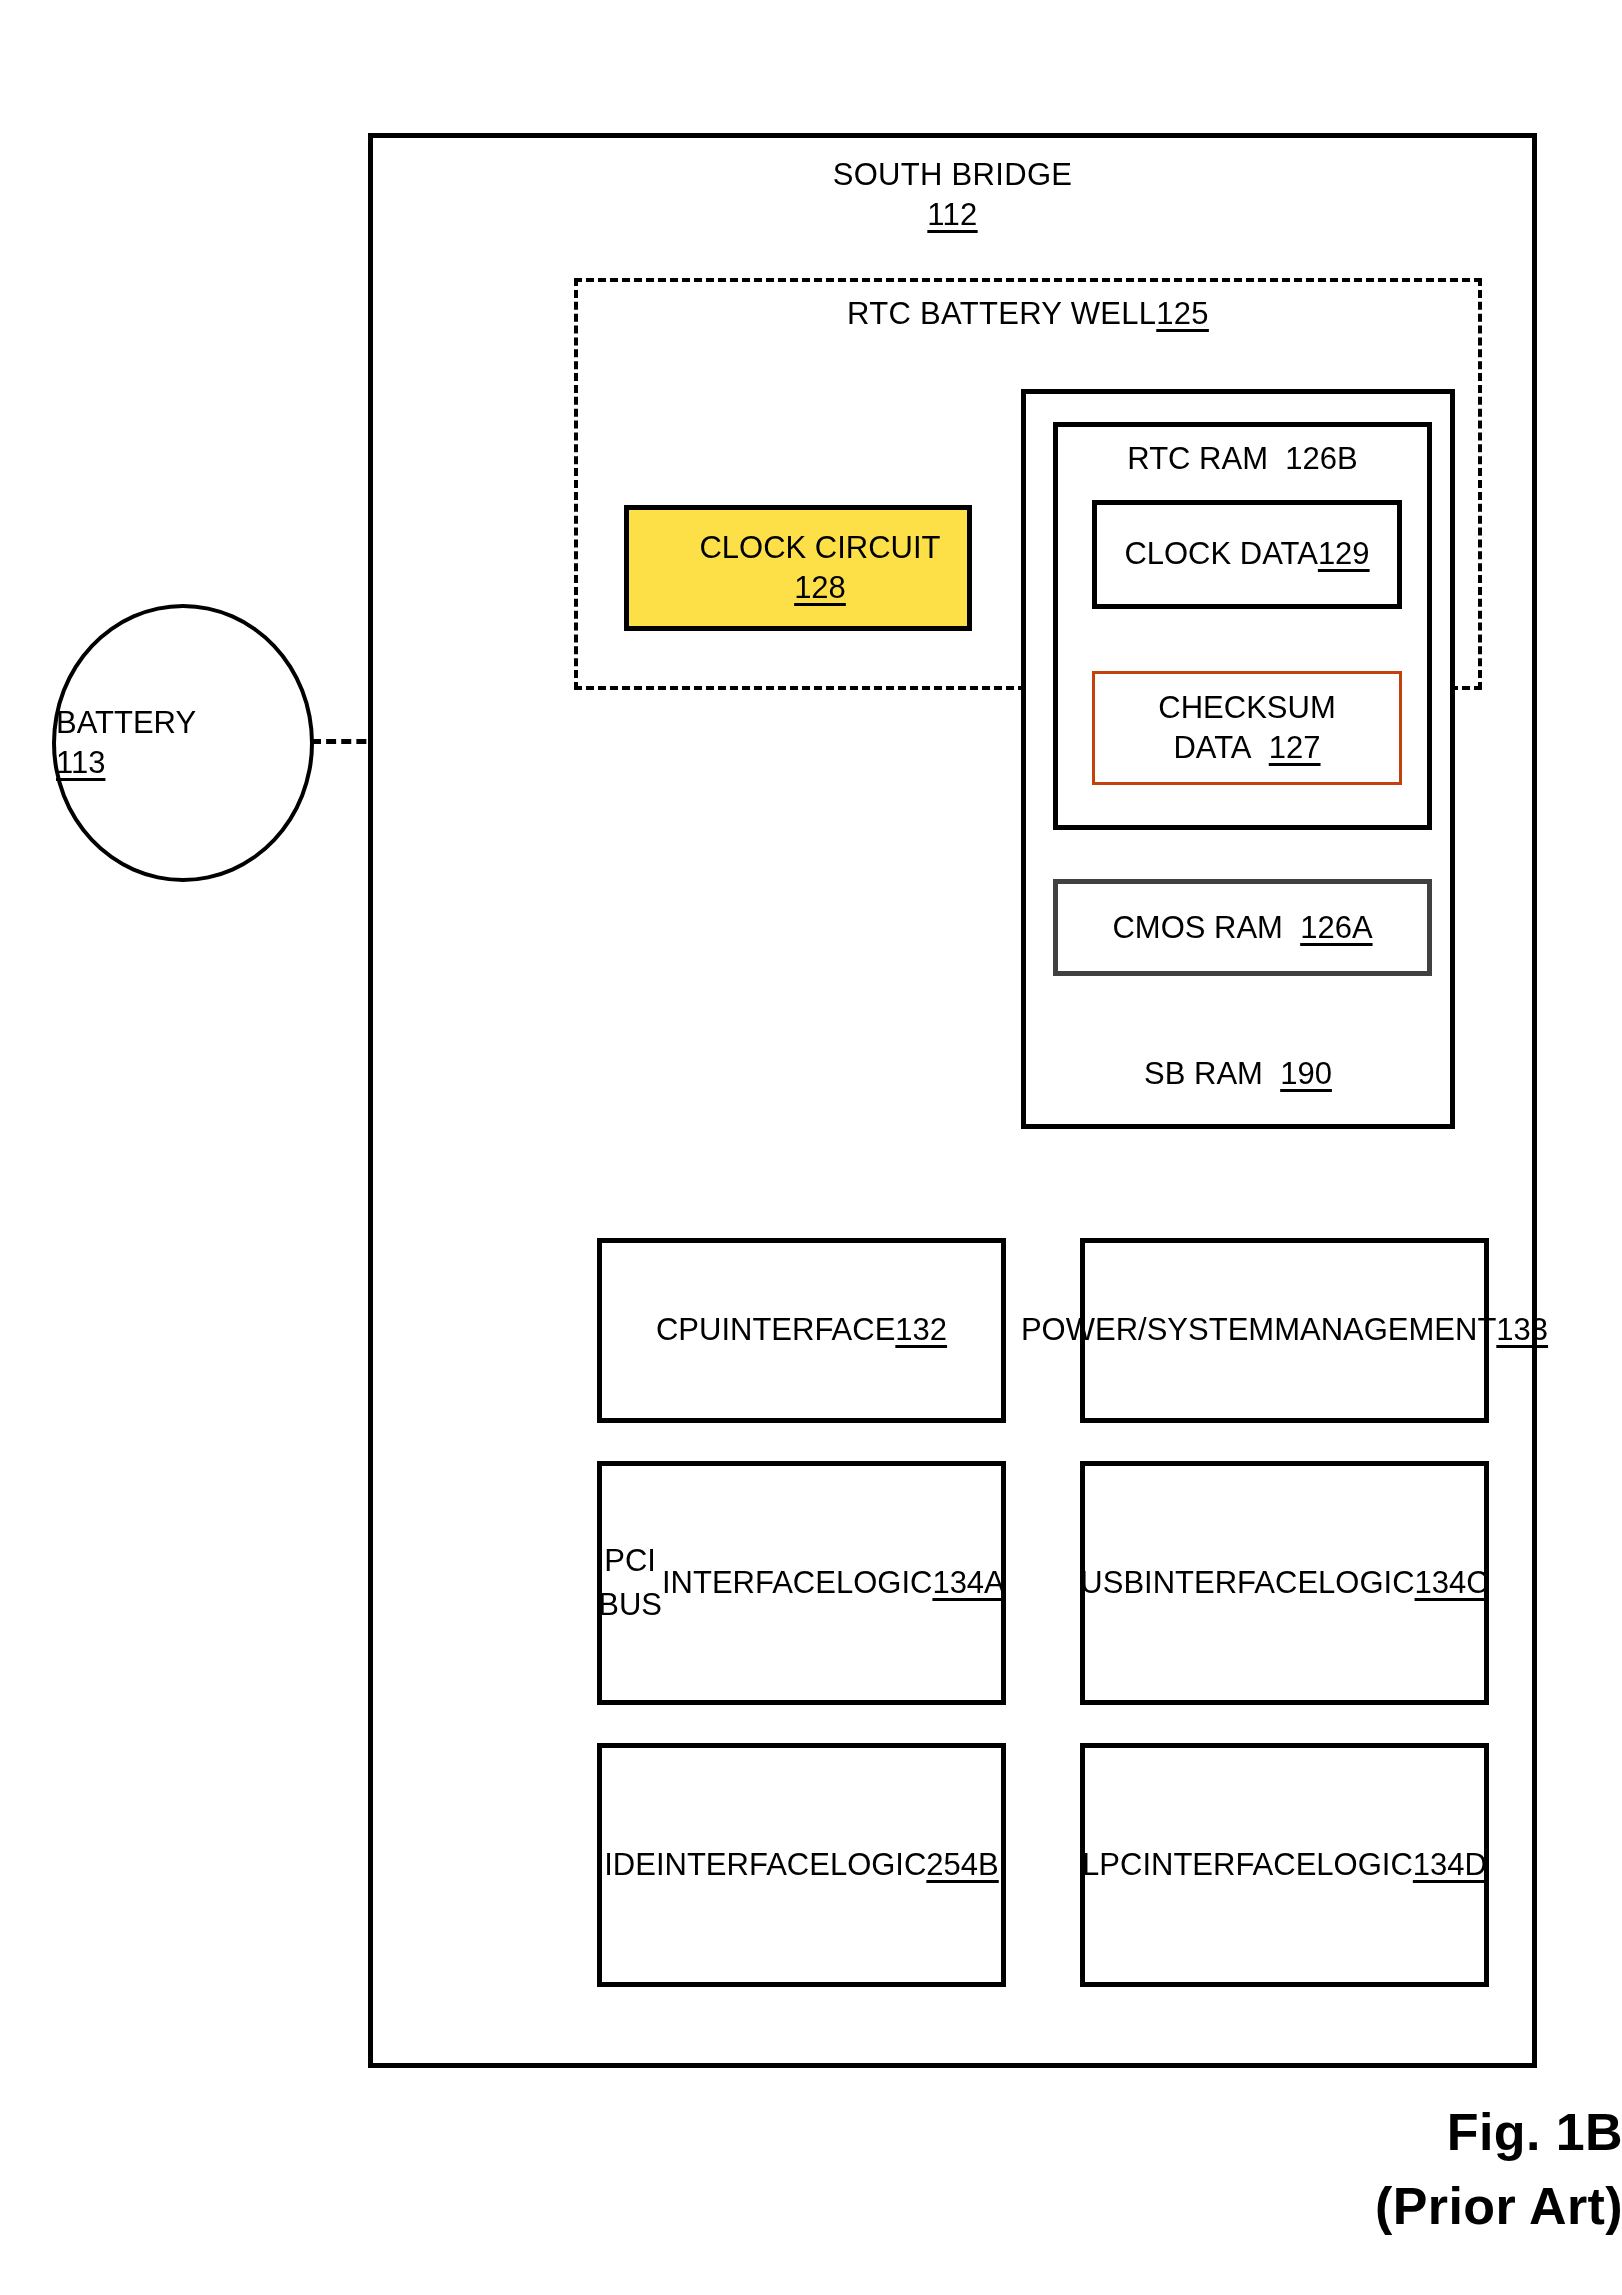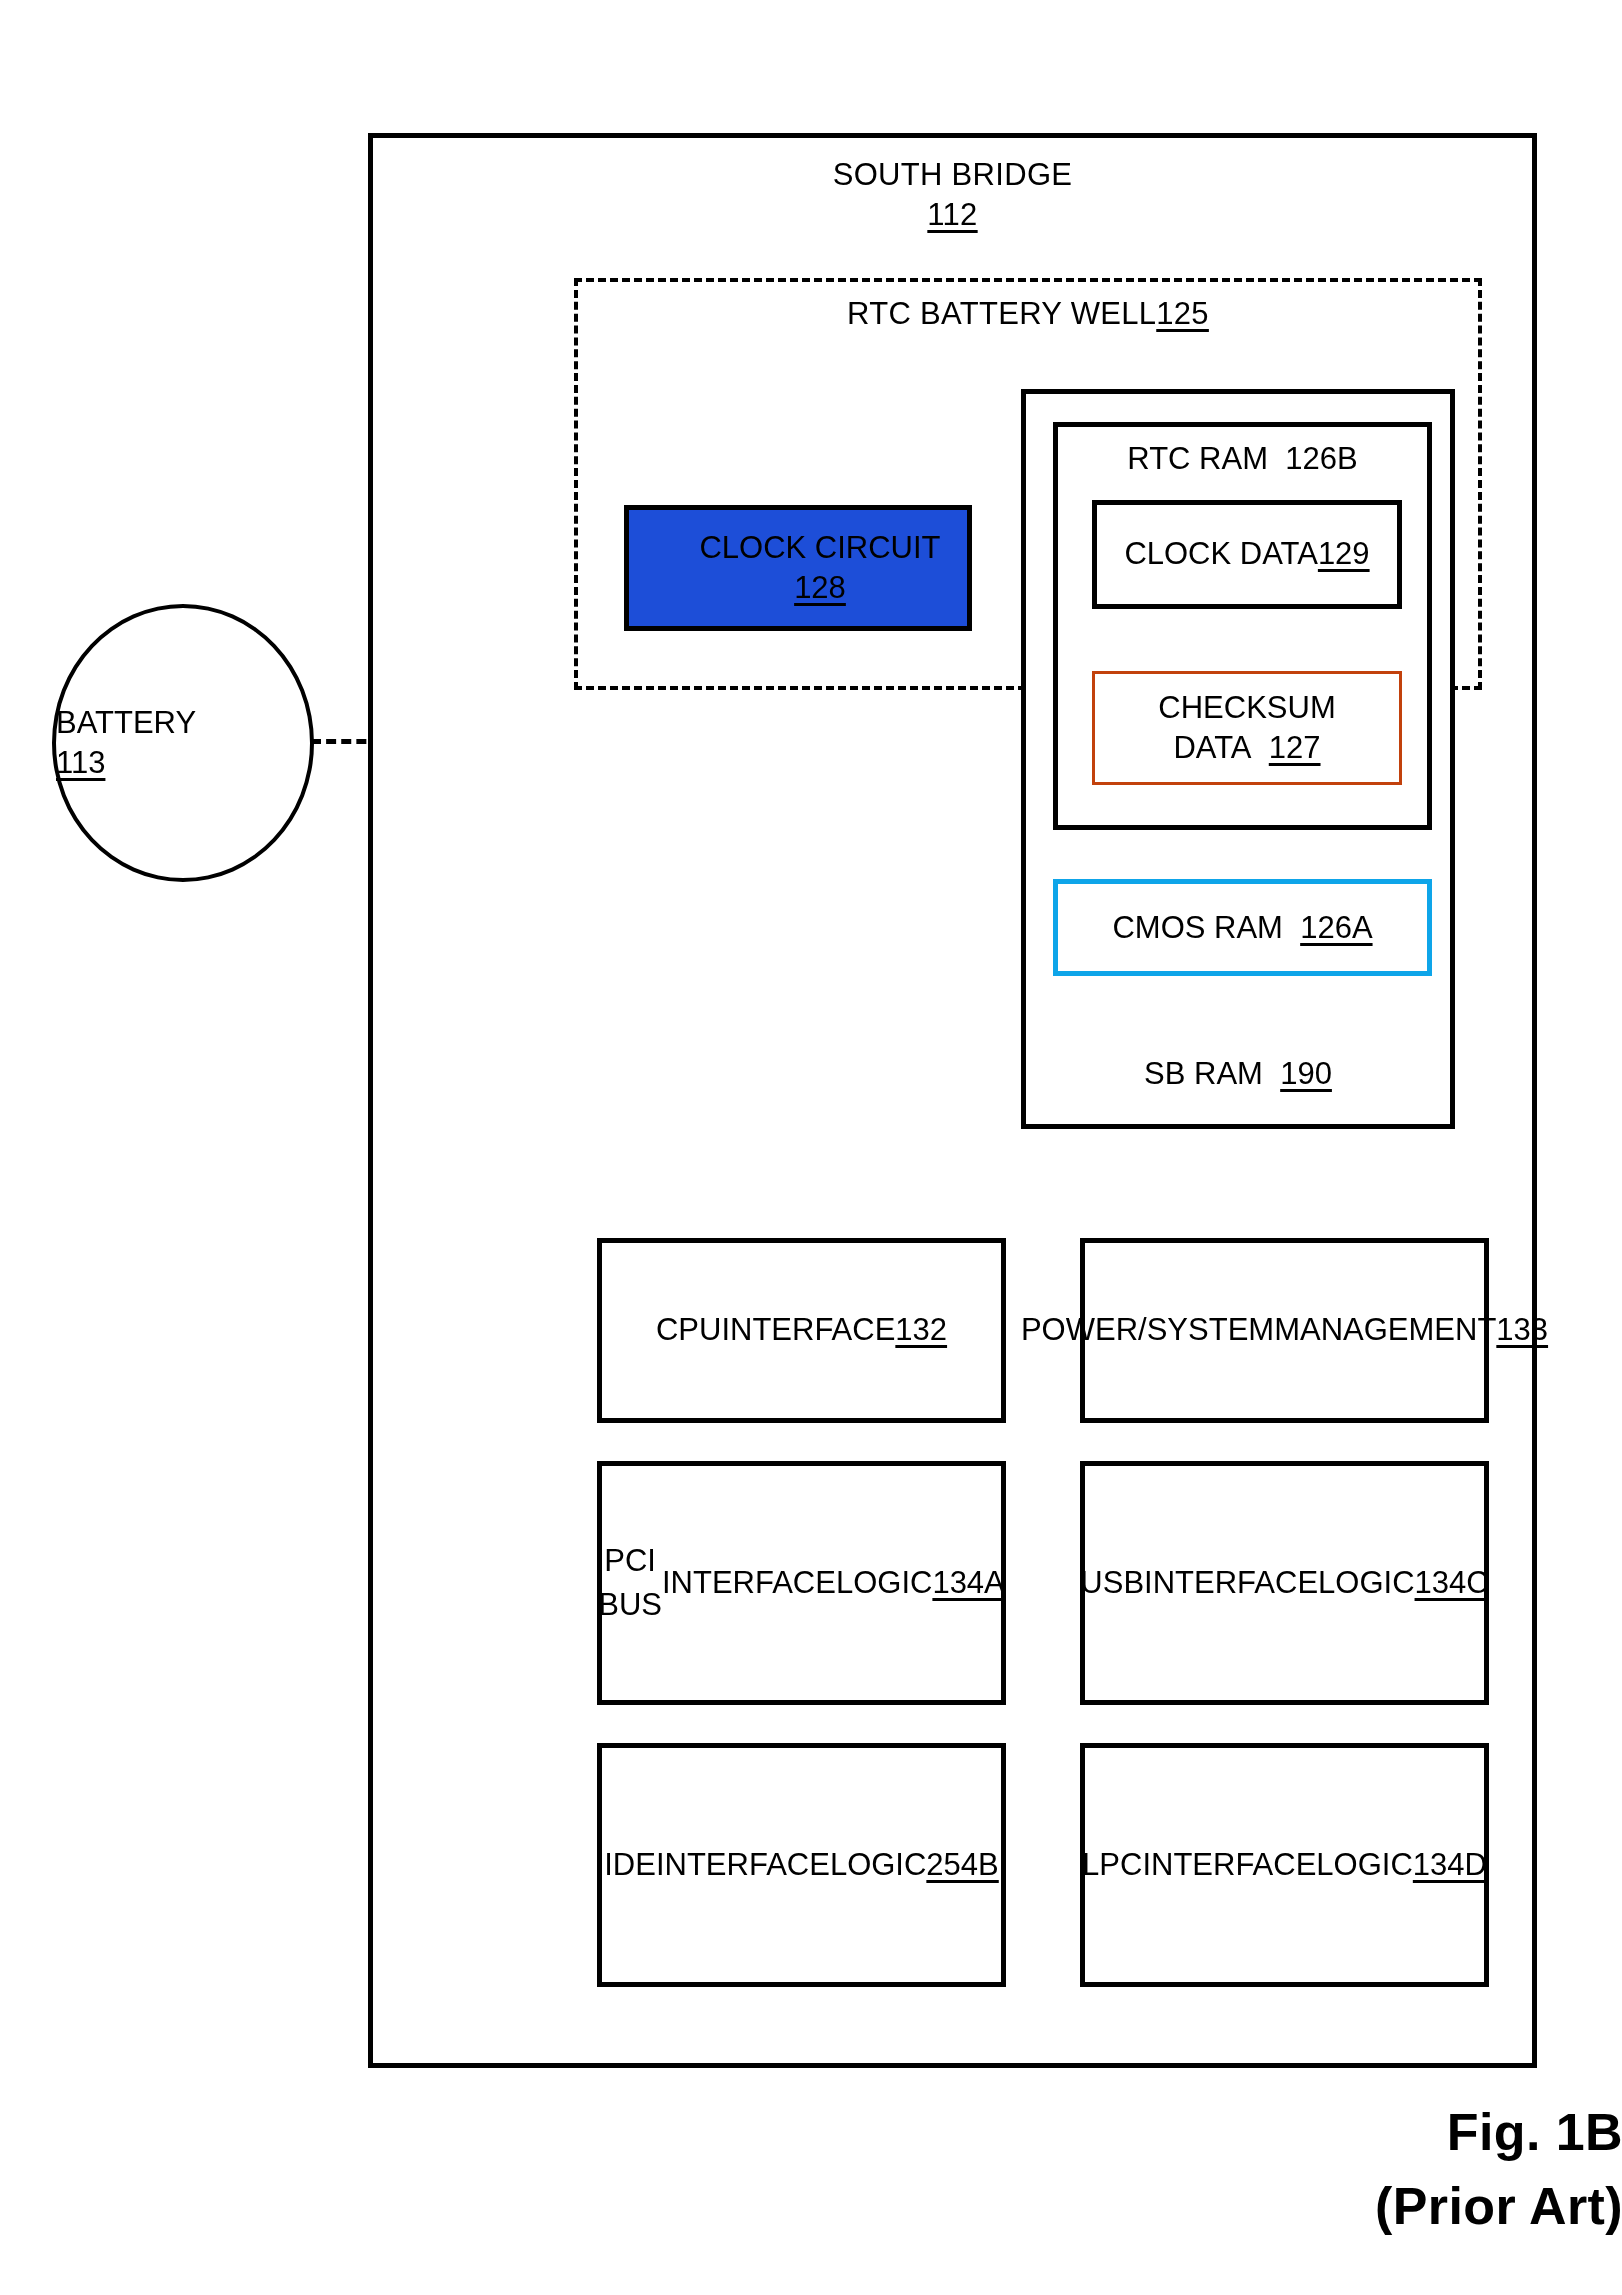--- a/index.html
+++ b/index.html
@@ -61,21 +61,21 @@
   }
   #rtc-well-label .ref { text-decoration: underline; text-underline-offset: 5px; }
 
   
   #clock-circuit-box {
     left: 624px;
     top: 505px;
     width: 348px;
     height: 126px;
     border: 5px solid #000;
-    background: #1d4ed8;
+    background: #fde047;
     display: flex;
     flex-direction: column;
     align-items: center;
     justify-content: center;
     font-size: 31px;
     line-height: 1.3;
     padding-left: 44px;
   }
 
   
@@ -141,21 +141,21 @@
     justify-content: center;
     font-size: 31px;
     line-height: 1.3;
   }
 
   #cmos-ram-box {
     left: 27px;
     top: 485px;
     width: 379px;
     height: 97px;
-    border: 5px solid #0ea5e9;
+    border: 5px solid #404040;
     background: #fff;
     display: flex;
     align-items: center;
     justify-content: center;
     font-size: 31px;
   }
 
   
   .ref { text-decoration: underline; text-underline-offset: 5px; }
   .ref-inline { text-decoration: underline; text-underline-offset: 5px; }

